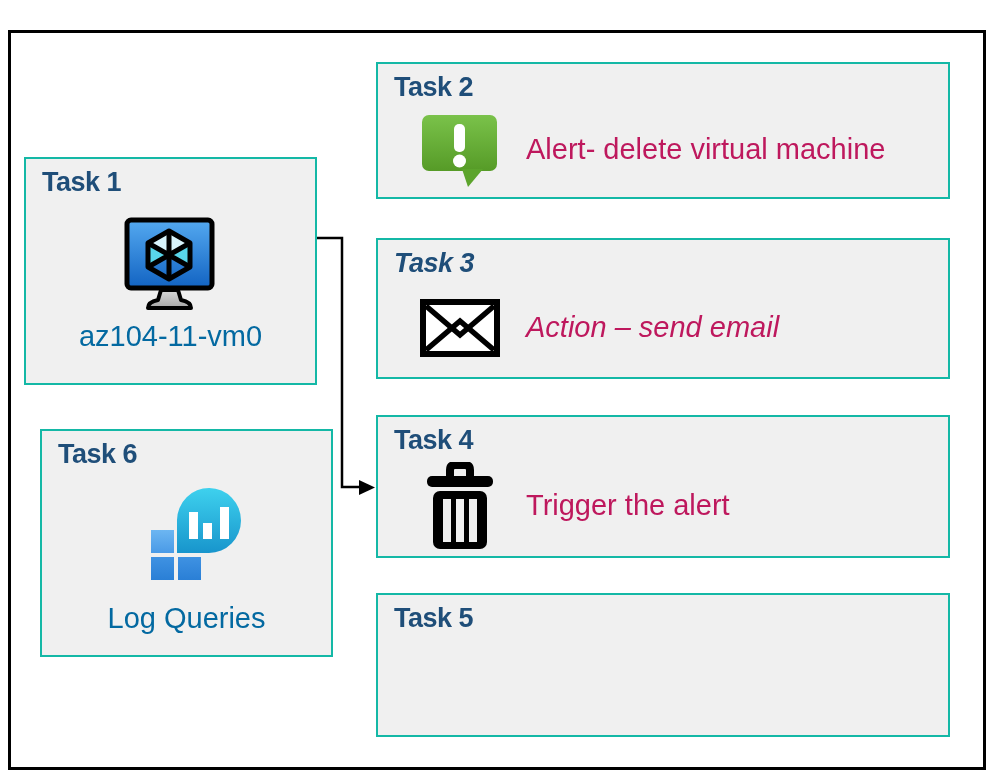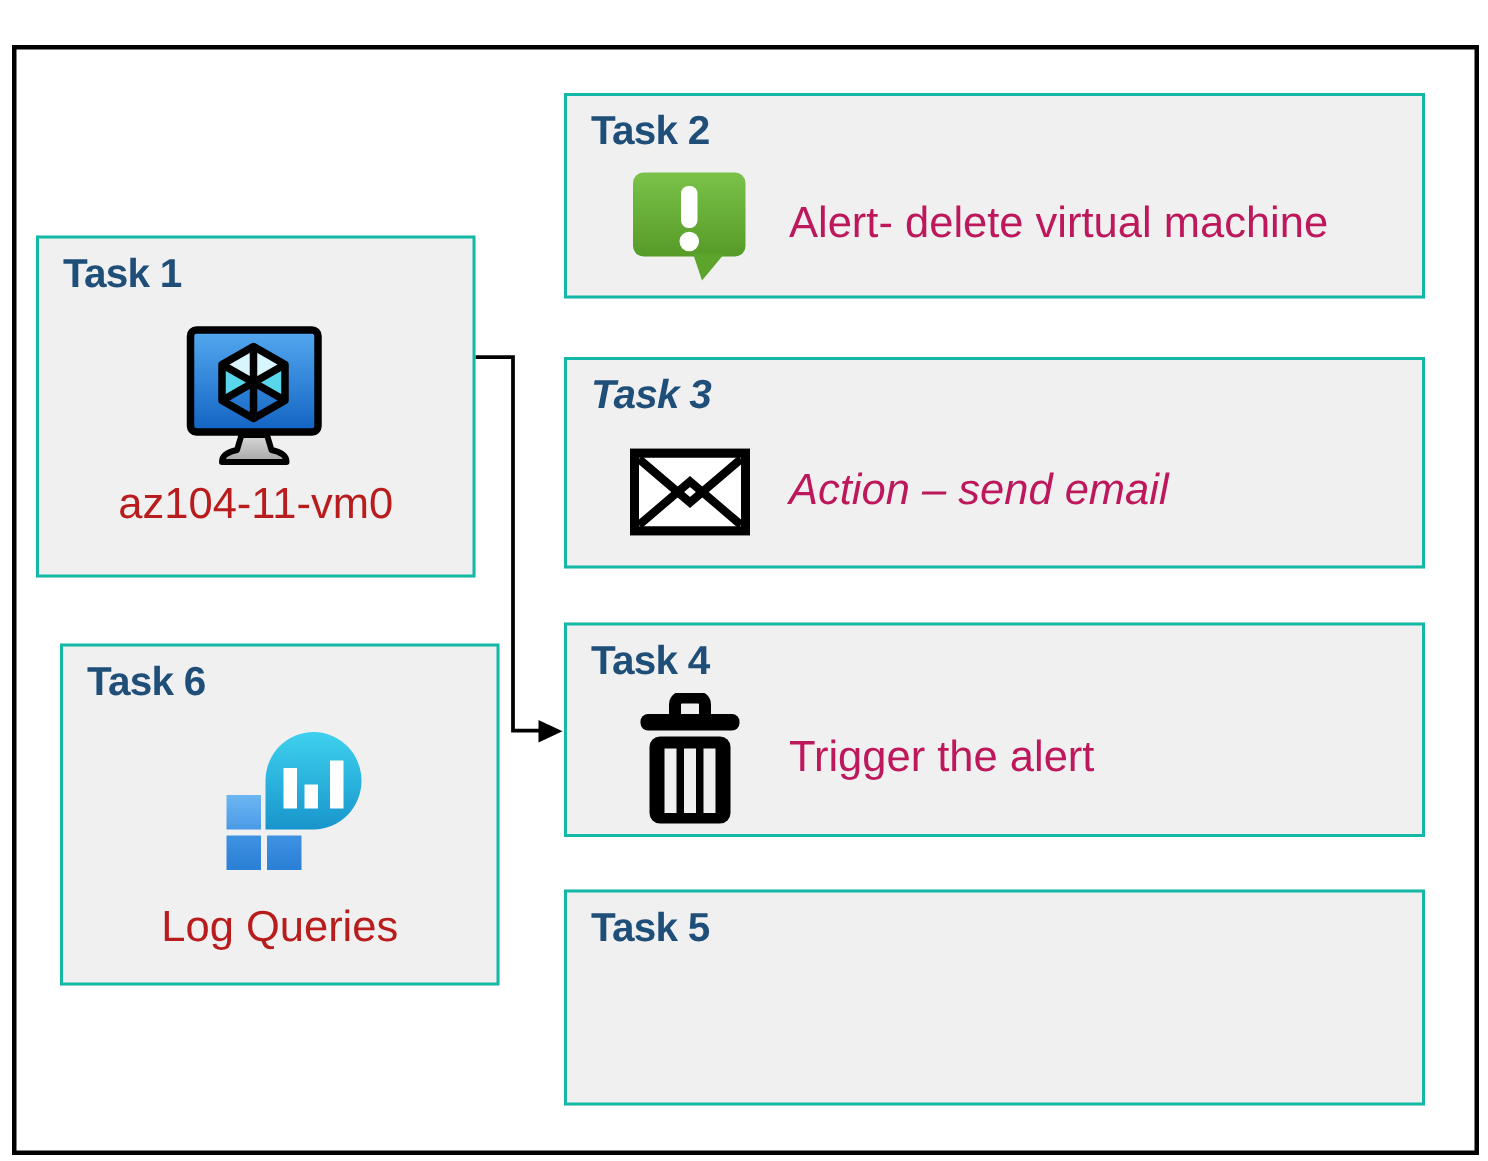--- a/index.html
+++ b/index.html
@@ -32,21 +32,21 @@
   #task4 { left:376px; top:415px; width:574px; height:143px; }
   #task5 { left:376px; top:593px; width:574px; height:144px; }
   .task-row {
     position:absolute; left:40px; right:12px; top:44px; bottom:6px;
     display:flex; align-items:center;
   }
   .icon-slot { width:84px; display:flex; justify-content:center; flex:0 0 84px; }
   .task-text { margin-left:24px; font-size:29px; color:#be185d; white-space:nowrap; }
   .center-label {
     position:absolute; left:0; width:100%; text-align:center;
-    font-size:29px; color:#b91c1c;
+    font-size:29px; color:#0369a1;
   }
   #task1 .center-label { bottom:30px; }
   #task6 .center-label { bottom:20px; }
   .vm-icon-wrap  { position:absolute; left:98px;  top:58px; }
   .la-icon-wrap  { position:absolute; left:108px; top:54px; }
   .arrow-layer { position:absolute; left:0; top:0; z-index:1; pointer-events:none; }
 </style>
 </head>
 <body>
 

